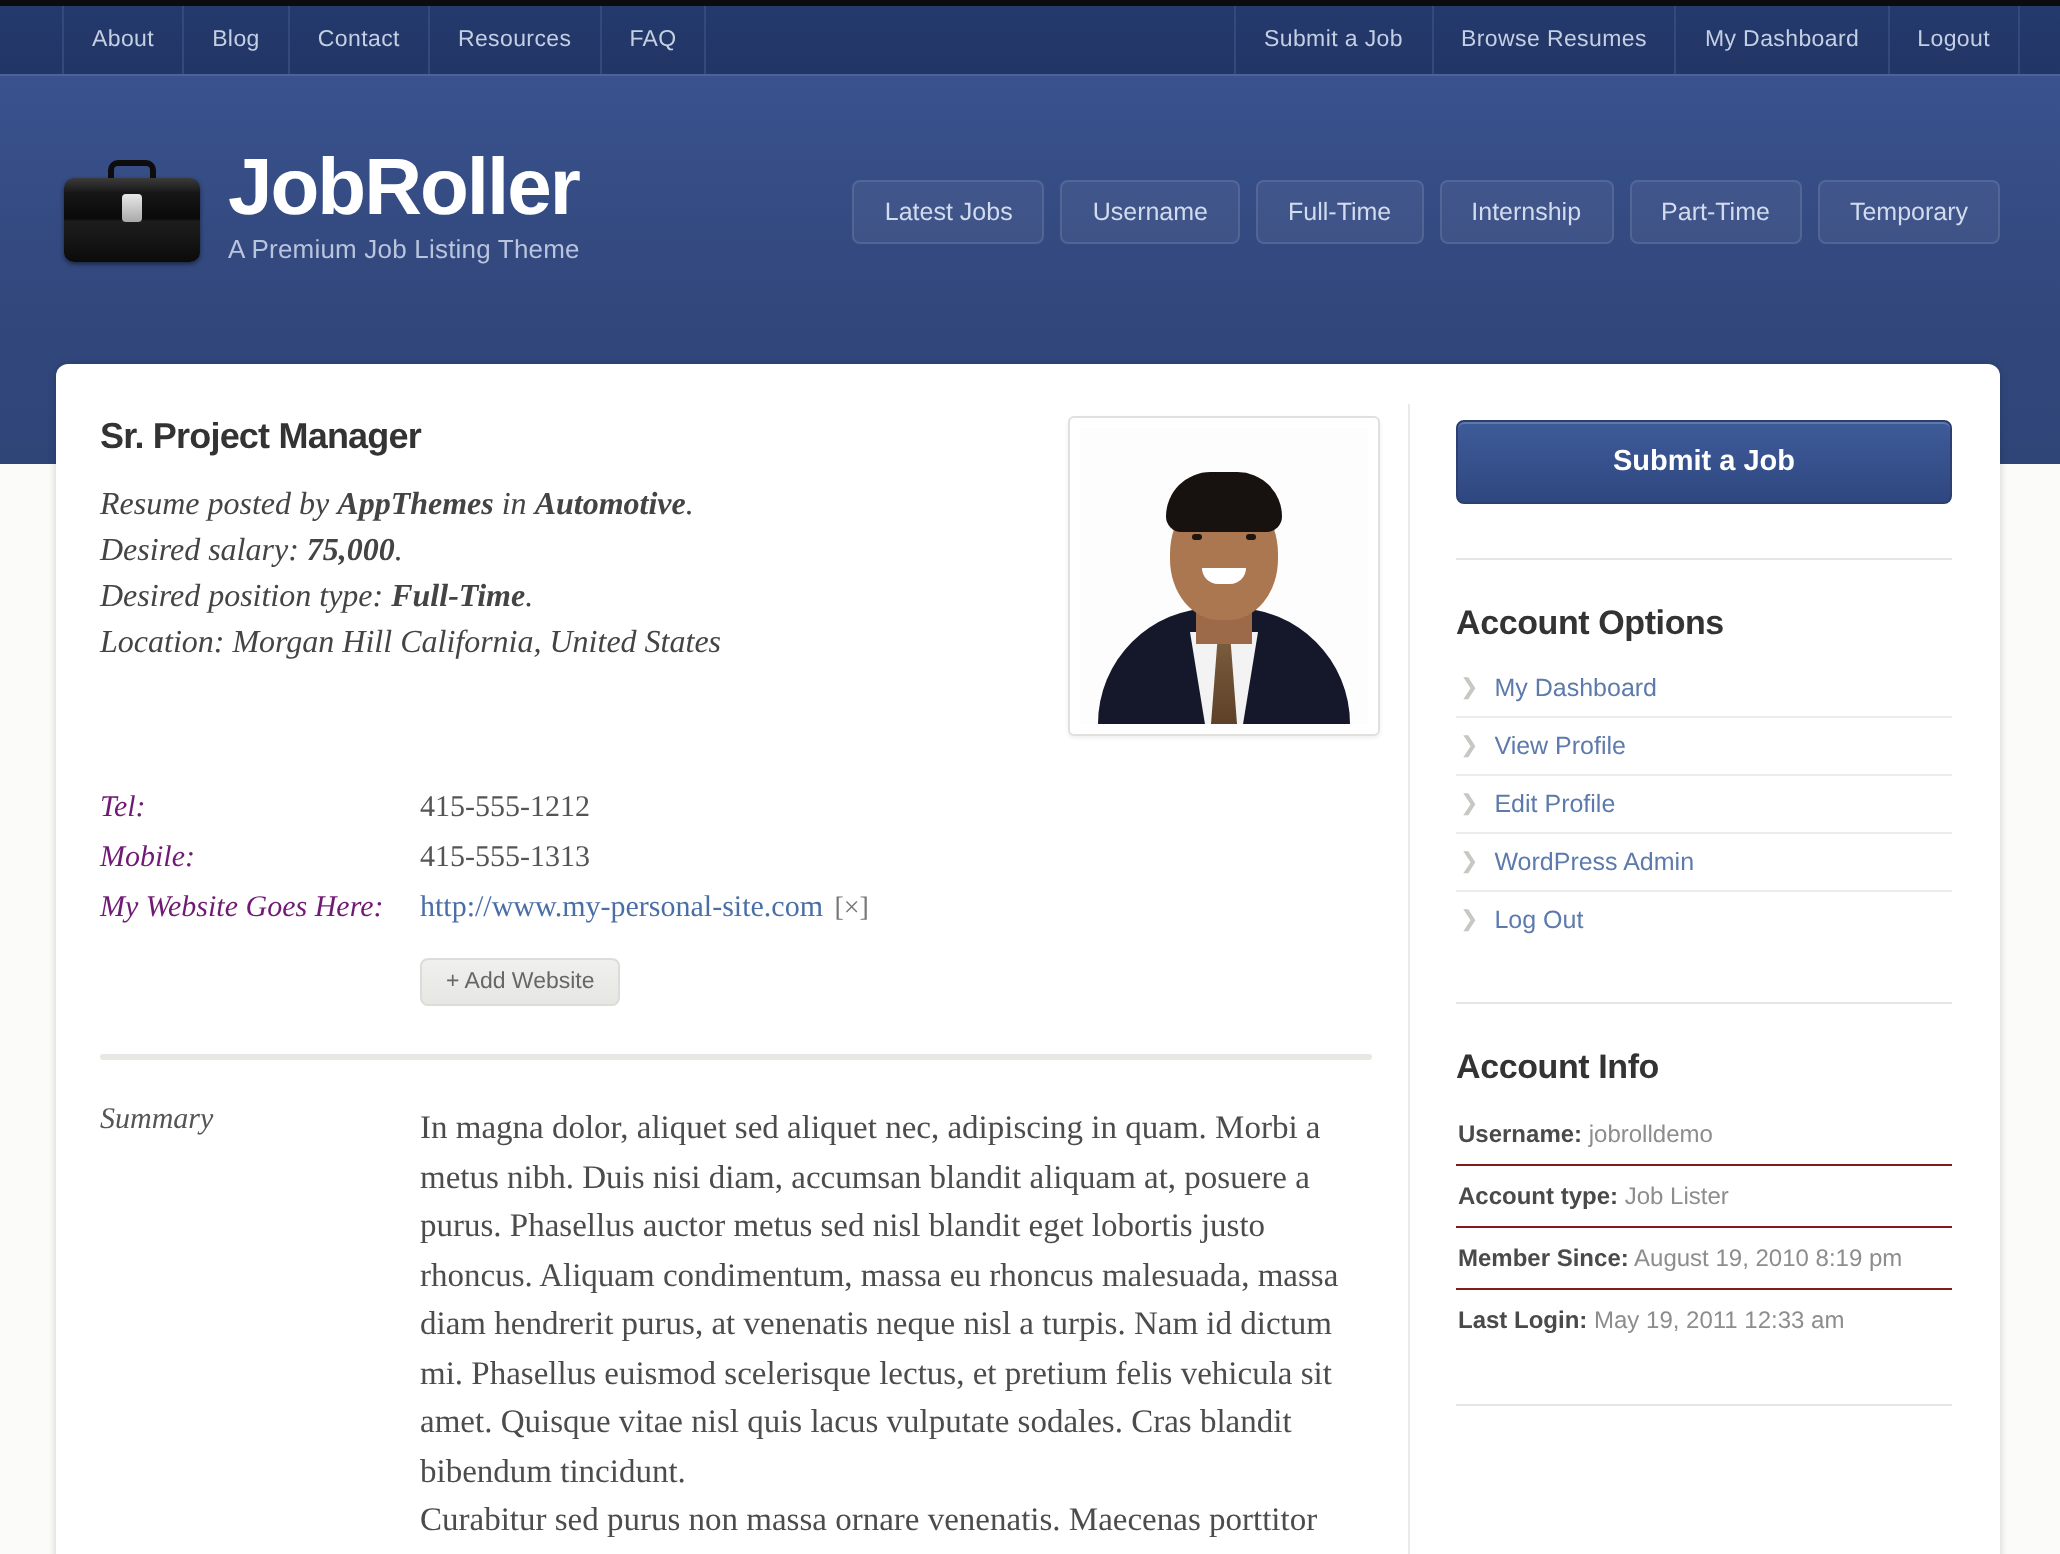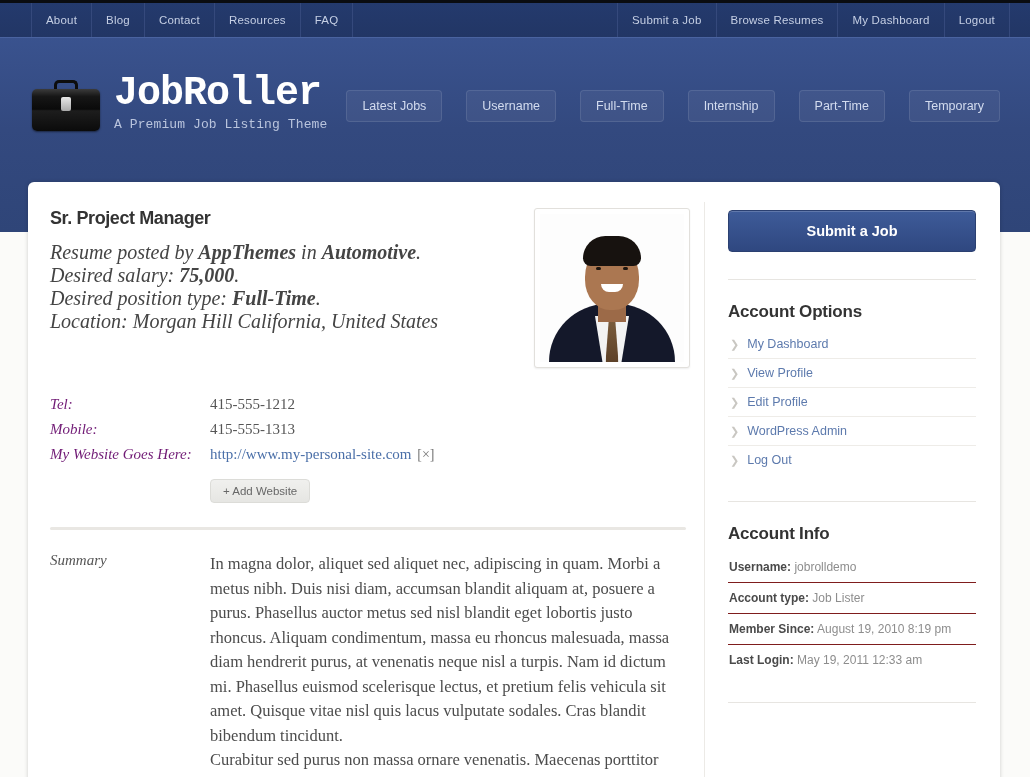--- a/index.html
+++ b/index.html
@@ -68,21 +68,20 @@
     display: flex;
     align-items: center;
     padding: 0 30px;
   }
 
   .logo-link {
     display: flex;
     align-items: center;
     text-decoration: none;
     margin-left: 2px;
-    font-family: Liberation Mono, monospace;
   }
 
   .briefcase {
     width: 68px;
     height: 50px;
     position: relative;
     margin-right: 14px;
     margin-top: 6px;
   }
   .briefcase .handle {
@@ -124,21 +123,21 @@
     color: #b9c4dd;
     font-size: 13px;
     margin-top: 3px;
     letter-spacing: .1px;
   }
 
   
   .mainnav {
     margin-left: auto;
     display: flex;
-    gap: 24px;
+    gap: 8px;
     align-self: center;
     margin-top: 6px;
   }
   .mainnav a {
     display: inline-block;
     color: #d3dcef;
     font-size: 12.5px;
     text-decoration: none;
     padding: 8px 15px;
     border-radius: 4px;
@@ -188,21 +187,21 @@
     font-size: 18px;
     font-weight: bold;
     color: #333;
     letter-spacing: -.4px;
     margin-bottom: 12px;
   }
 
   .meta-lines {
     font-family: "Liberation Serif", serif;
     font-style: italic;
-    font-size: 20px;
+    font-size: 16px;
     color: #444;
     line-height: 23px;
   }
   .meta-lines b { font-weight: bold; font-style: italic; }
 
   .photo-frame {
     width: 156px;
     height: 160px;
     border: 1px solid #e2e0dc;
     border-radius: 3px;

